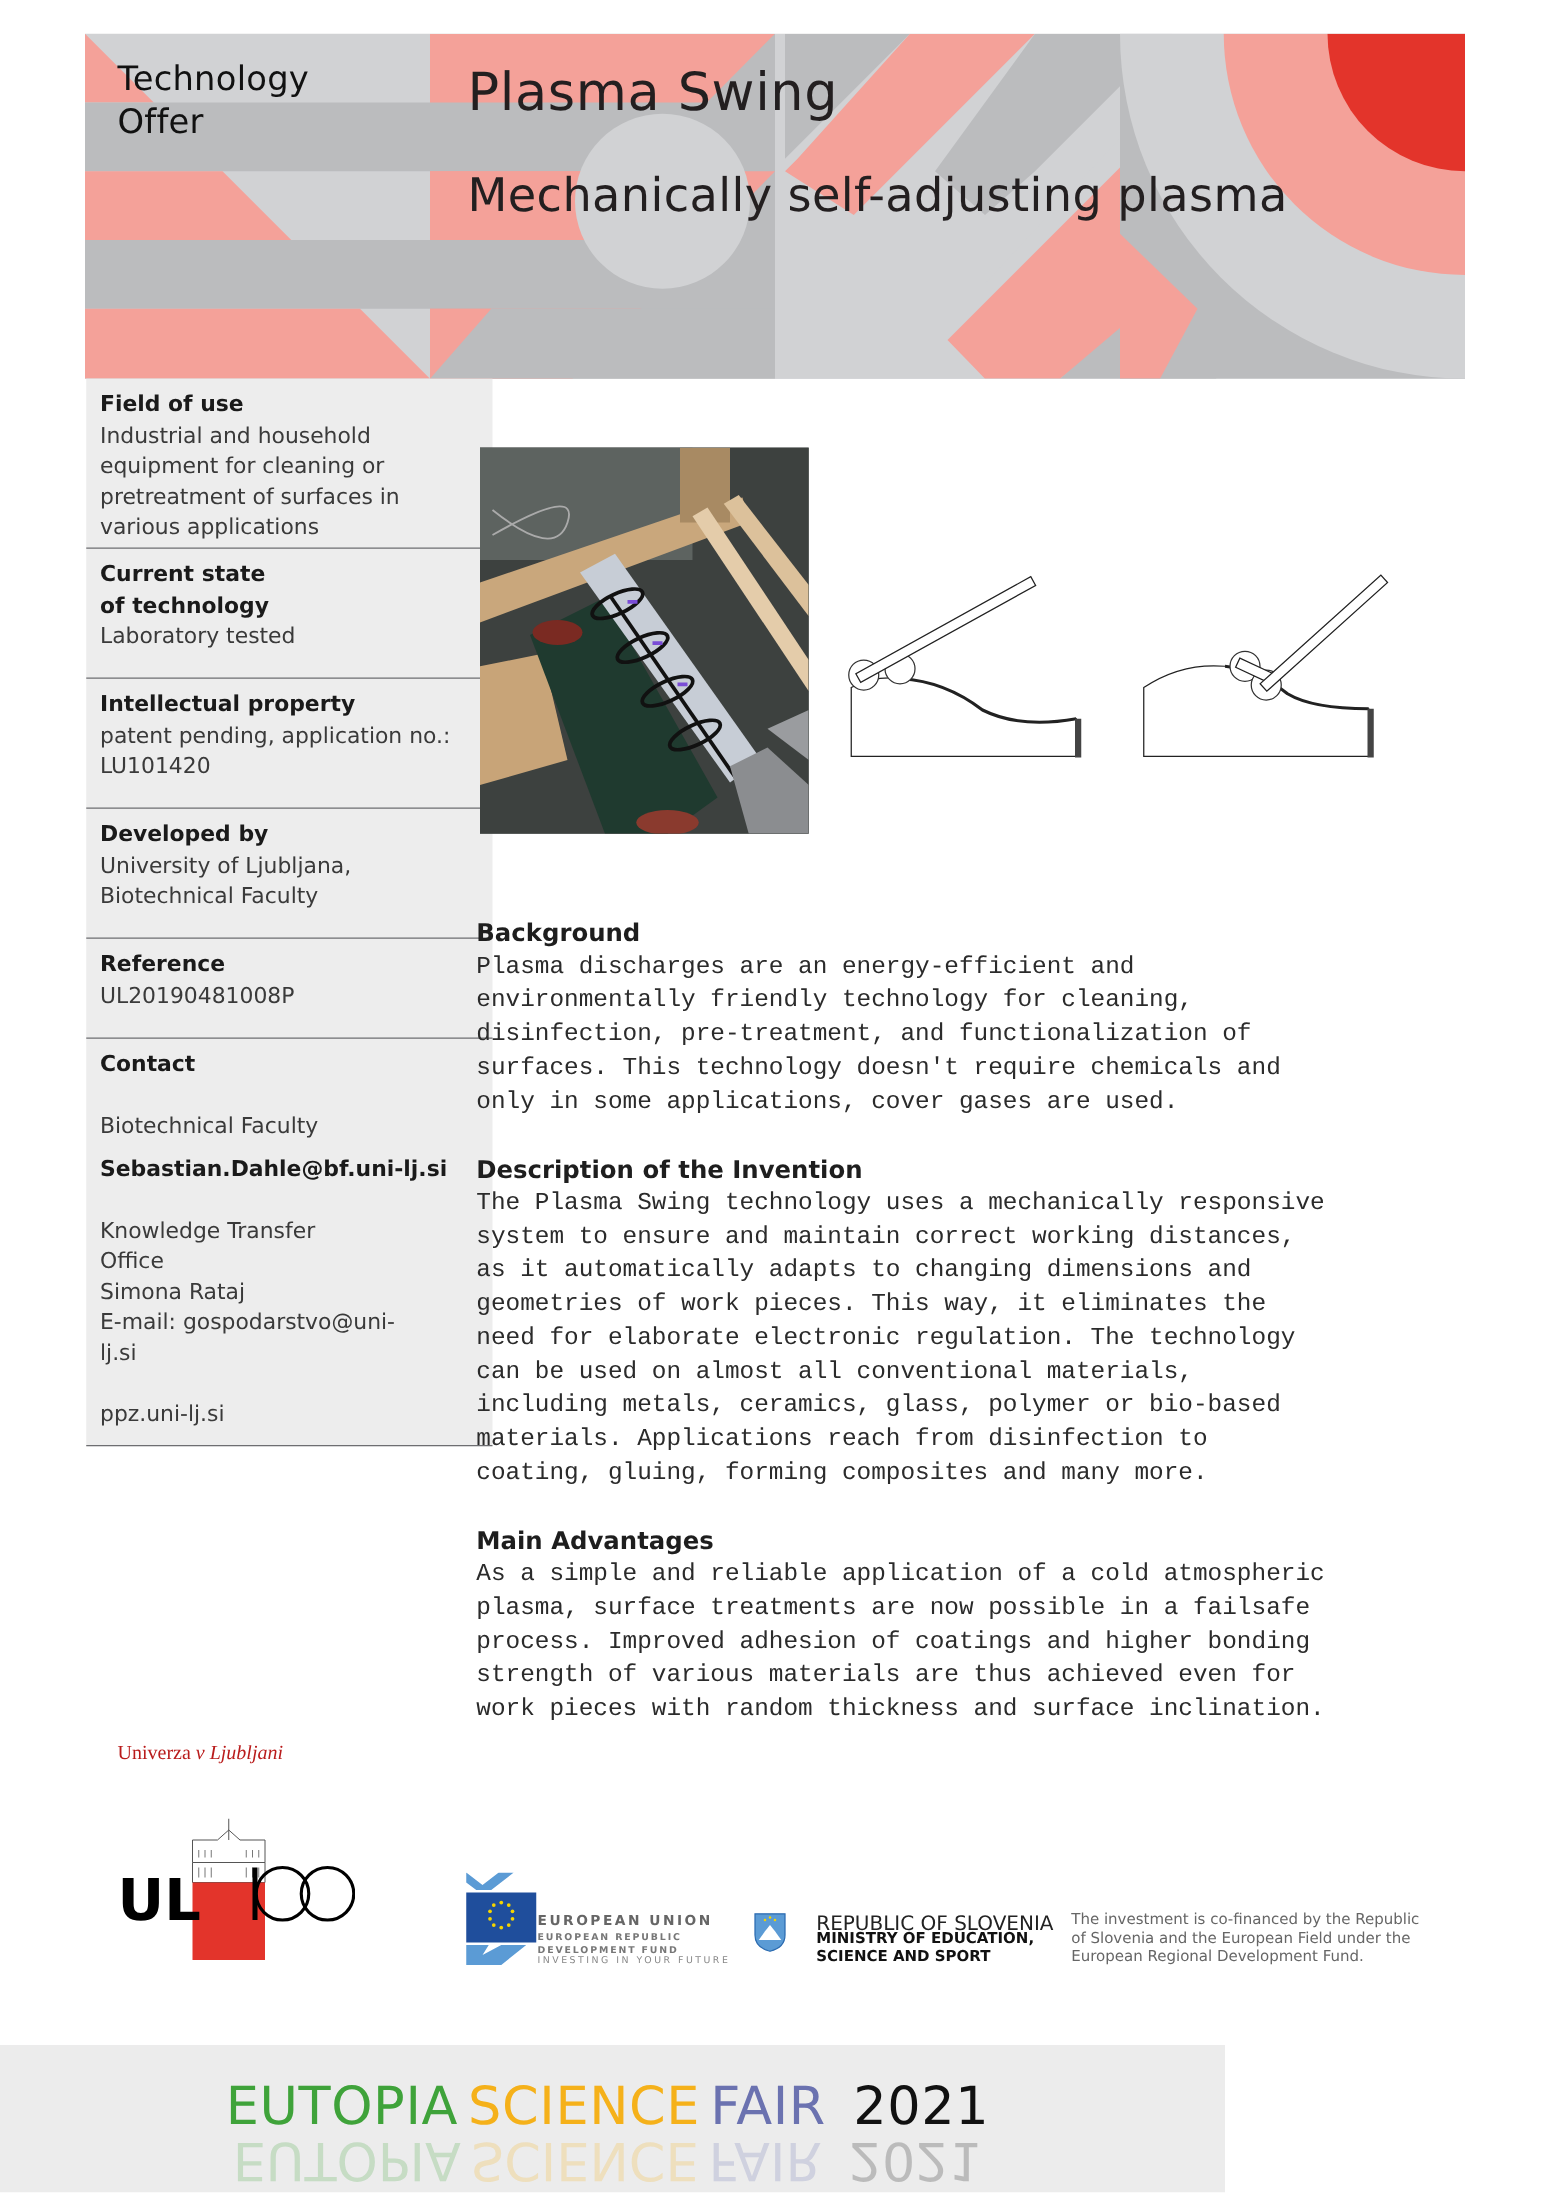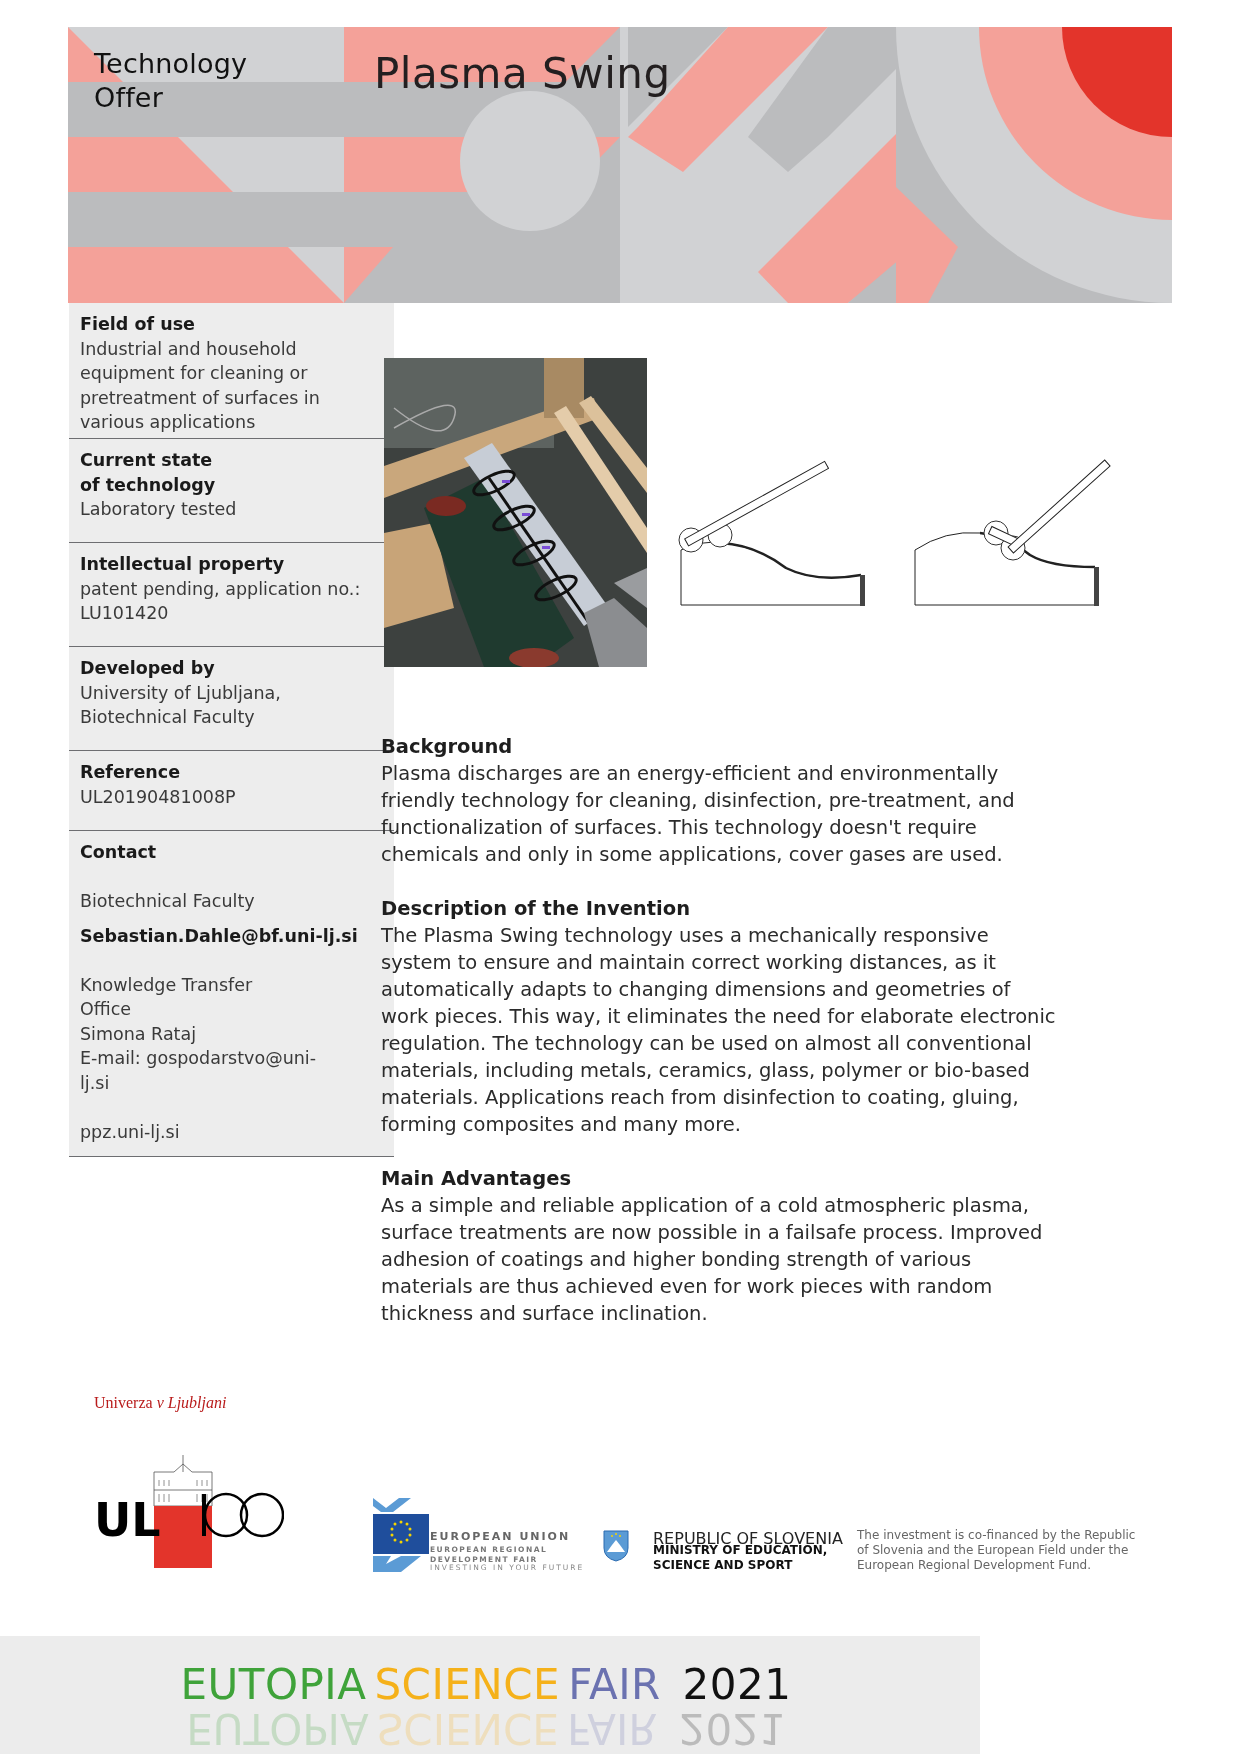--- a/index.html
+++ b/index.html
@@ -27,21 +27,21 @@
   .bold { font-weight: bold; color: #1a1a1a; margin-top: 10px; }
 
   
   #photo { position: absolute; left: 384px; top: 358px; width: 263px; height: 309px; overflow: hidden; background: #3b3f3c; }
   #diagram1 { position: absolute; left: 676px; top: 455px; width: 200px; height: 160px; }
   #diagram2 { position: absolute; left: 910px; top: 455px; width: 220px; height: 160px; }
 
   
   #main { position: absolute; left: 381px; top: 733px; width: 680px; font-size: 19.5px; line-height: 27px; color: #2b2b2b; }
   #main h3 { margin: 0; font-size: 19.5px; font-weight: bold; color: #1e1e1e; line-height: 27px; }
-  #main p { margin: 0 0 27px 0; }
+  #main p { margin: 0 0 27px 0; font-family: Liberation Mono, monospace; }
 
   
   .ul-text { position: absolute; left: 94px; top: 1394px; font-family: Liberation Serif, serif; font-size: 16px; color: #b91c1c; }
   .ul-text i { font-style: italic; }
   #ul-logo { position: absolute; left: 94px; top: 1450px; width: 190px; height: 120px; }
   #eu-logo { position: absolute; left: 371px; top: 1498px; width: 200px; height: 74px; }
   .eu-t1 { position: absolute; left: 430px; top: 1530px; font-size: 11px; font-weight: bold; letter-spacing: 2px; color: #666; }
   .eu-t2 { position: absolute; left: 430px; top: 1545px; font-size: 7.5px; font-weight: bold; letter-spacing: 1.5px; color: #777; line-height: 10px; width: 160px; }
   .eu-t3 { position: absolute; left: 430px; top: 1563px; font-size: 7.5px; letter-spacing: 2px; color: #888; }
   #si-crest { position: absolute; left: 603px; top: 1530px; width: 26px; height: 32px; }
@@ -90,20 +90,21 @@
     <circle cx="1104" cy="0" r="276" fill="#d1d2d4"></circle>
     <circle cx="1104" cy="0" r="193" fill="#f4a199"></circle>
     <circle cx="1104" cy="0" r="110" fill="#e3342b"></circle>
     <polygon points="828,160 890,220 860,276 828,276" fill="#f4a199"></polygon>
   </svg>
   <div class="offer-label">
     <div>Technology</div>
     <div>Offer</div>
   </div>
   <div class="offer-title">Plasma Swing</div>
+  <div class="offer-subtitle">Mechanically self-adjusting plasma</div>
 </div>
 
 <div id="sidebar">
   <div class="side-block b1">
     <div class="lbl">Field of use</div>
     <div>Industrial and household equipment for cleaning or pretreatment of surfaces in various applications</div>
   </div>
   <div class="side-block b2">
     <div class="lbl">
       <div>Current state</div>
@@ -264,21 +265,21 @@
         <circle cx="30" cy="44" r="1.5"></circle>
       <circle cx="24" cy="42" r="1.5"></circle>
         <circle cx="21" cy="37" r="1.5"></circle>
         <circle cx="21" cy="31" r="1.5"></circle>
       <circle cx="24" cy="26" r="1.5"></circle>
     </g>
     <path d="M2 58 L20 58 L15 66 L30 58 L50 58 L30 74 L2 74 Z" fill="#5b9bd5"></path>
   </svg>
 </div>
 <div class="eu-t1">EUROPEAN UNION</div>
-<div class="eu-t2">EUROPEAN REGIONAL DEVELOPMENT FAIR</div>
+<div class="eu-t2">EUROPEAN REPUBLIC DEVELOPMENT FUND</div>
 <div class="eu-t3">INVESTING IN YOUR FUTURE</div>
 
 <svg id="si-crest" width="26" height="32" viewBox="0 0 26 32">
   <path d="M1 1 L25 1 L25 18 Q25 28 13 31 Q1 28 1 18 Z" fill="#5b9bd5" stroke="#2b6bb0" stroke-width="1"></path>
   <path d="M4 22 L9 15 L13 10 L17 15 L22 22 Z" fill="#fff"></path>
   <circle cx="9" cy="6" r="1" fill="#f5d400"></circle>
     <circle cx="17" cy="6" r="1" fill="#f5d400"></circle>
     <circle cx="13" cy="4" r="1" fill="#f5d400"></circle>
 </svg>
 <div class="si-t1">REPUBLIC OF SLOVENIA</div>

